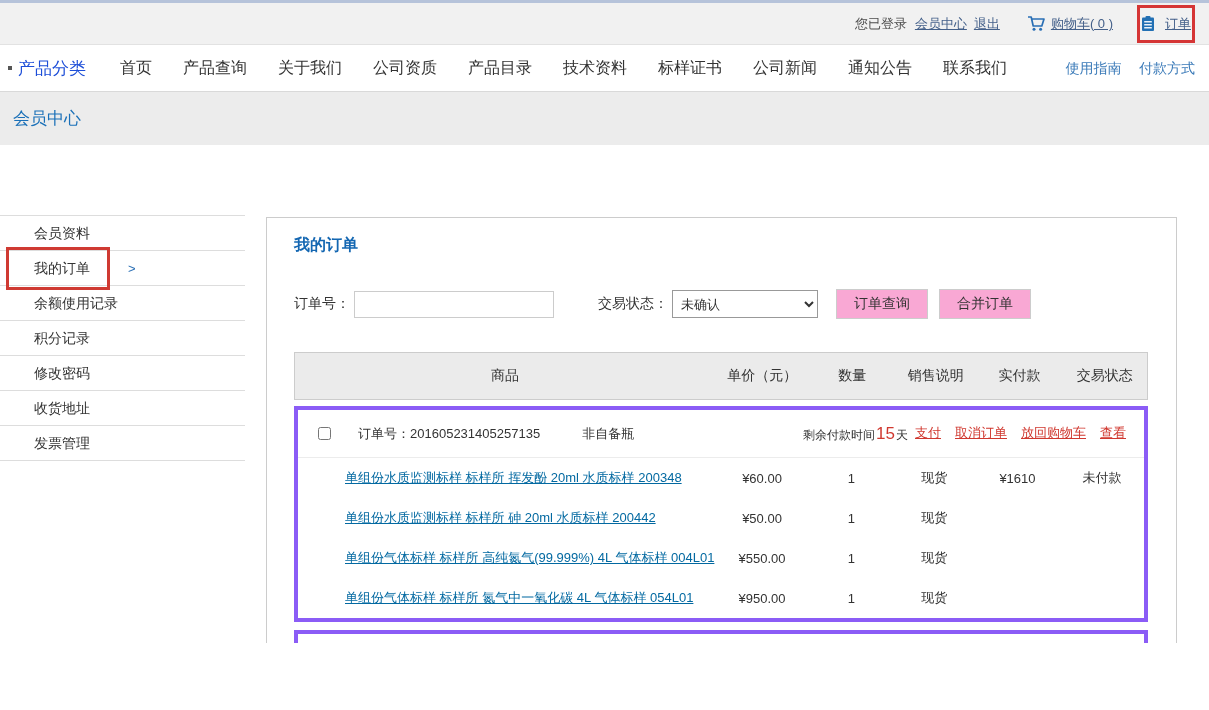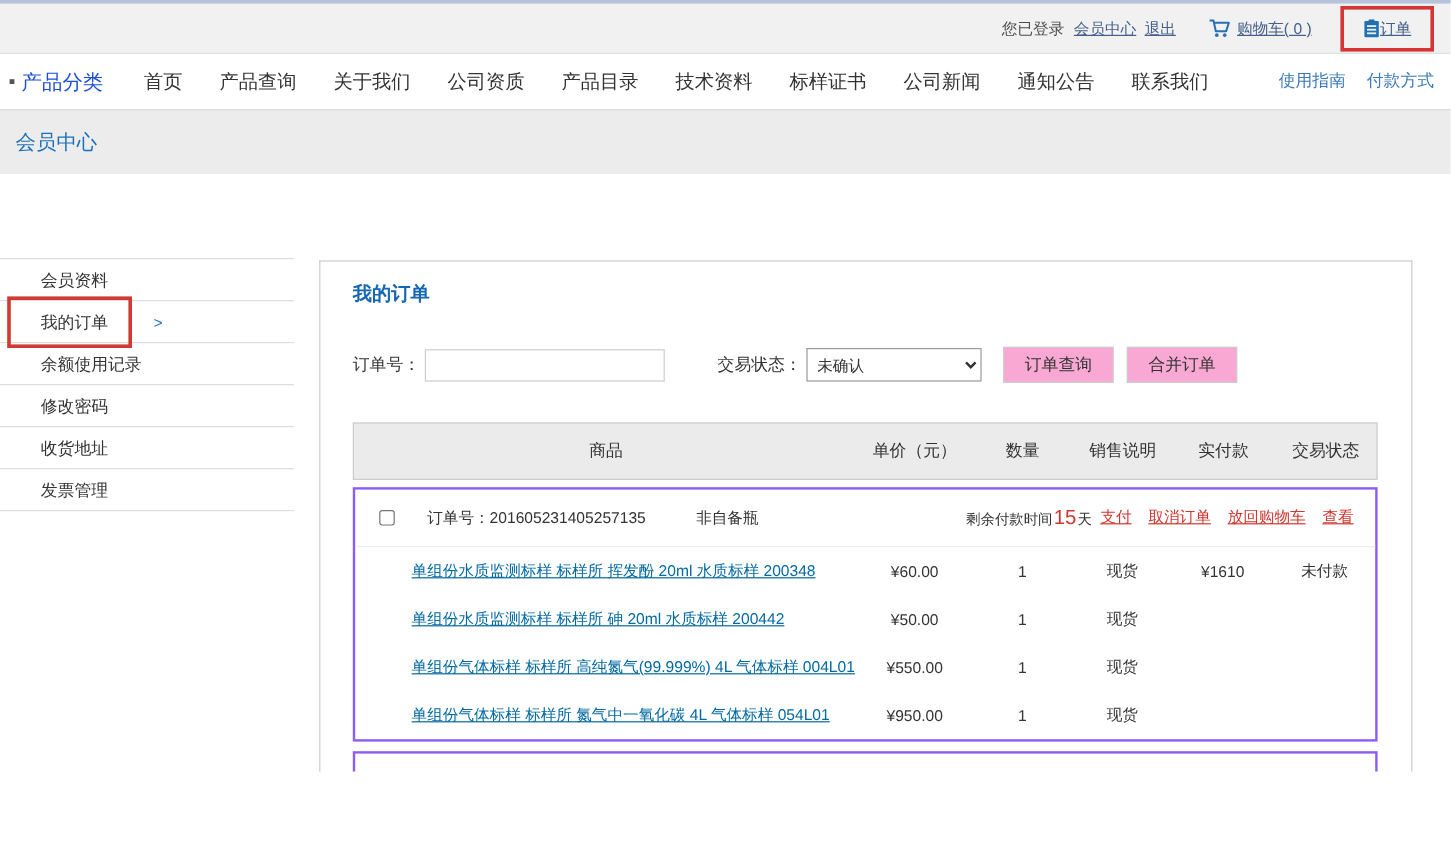--- a/index.html
+++ b/index.html
@@ -6,21 +6,21 @@
   html,body { margin:0; padding:0; }
   body { font-family:"Liberation Sans","DejaVu Sans",sans-serif; background:#fff; color:#333; }
   .page { position:relative; width:1209px; height:710px; overflow:hidden; background:#fff; }
 
   
   .topbar { height:45px; background:#f1f1f1; border-top:3px solid #b6c3da; border-bottom:1px solid #e2e2e2;
             display:flex; align-items:center; justify-content:flex-end; padding-right:14px; font-size:13px; color:#4c4c4c; }
   .topbar a { color:#44608a; text-decoration:underline; cursor:pointer; }
   .topbar .sep-gap { display:inline-block; width:26px; }
   .iconlink { display:inline-flex; align-items:center; gap:5px; }
-  .orders-box { display:inline-flex; align-items:center; gap:0; border:3px solid #d53535; padding:7px 16px; margin-left:24px; background:transparent; }
+  .orders-box { display:inline-flex; align-items:center; gap:10px; border:3px solid #d53535; padding:7px 1px; margin-left:24px; background:transparent; }
 
   
   .header { height:67px; display:flex; align-items:center; padding-left:10px; background:#fff; }
   .logo-svg { display:block; }
   .site-title { font-size:28px; font-weight:bold; color:#1464b0; margin-left:14px; letter-spacing:1px; }
 
   
   .nav { height:46px; display:flex; align-items:center; padding:0 14px 0 8px; background:#fff; }
   .nav-category { display:inline-flex; align-items:center; color:#1d4ed8; font-size:17px; margin-right:34px; cursor:pointer; }
   .nav-category .dot { width:4px; height:4px; background:#555; margin-right:6px; }
@@ -51,21 +51,21 @@
   .status-select { width:146px; height:28px; border:1px solid #999; background:#fff; font-size:13px; color:#333;
                    margin-left:4px; padding-left:4px; font-family:inherit; }
   .btn { width:92px; height:30px; background:#f9a8d4; border:1px solid #ccc; font-size:14px; color:#333;
          font-family:inherit; cursor:pointer; }
   .btn-query { margin-left:18px; }
   .btn-merge { margin-left:11px; }
 
   .thead { margin-top:33px; height:48px; display:grid; grid-template-columns:49.3% 11.1% 10% 9.6% 10.1% 9.9%;
            align-items:center; background:#ebebeb; border:1px solid #ccc; font-size:14px; text-align:center; color:#333; }
 
-  .order-group { border:2px solid #8b5cf6; margin-top:6px; background:#fff; }
+  .order-group { border:4px solid #8b5cf6; margin-top:6px; background:#fff; }
   .order-group + .order-group { margin-top:8px; }
   .order-head { height:48px; display:flex; align-items:center; font-size:13px; color:#333; border-bottom:1px solid #ececec; }
   .order-checkbox { width:13px; height:13px; margin:0 0 0 20px; }
   .order-no { margin-left:27px; }
   .bottle-note { margin-left:42px; }
   .order-actions { margin-left:auto; padding-right:18px; display:flex; align-items:flex-start; gap:14px; }
   .remaining { font-size:12px; color:#333; margin-right:-7px; }
   .remaining .days { color:#d0382f; font-size:17px; font-weight:normal; margin:0 1px; }
   .red-link { color:#d0382f; text-decoration:underline; font-size:13px; cursor:pointer; }
 
@@ -161,20 +161,25 @@
           <span class="side-arrow">&gt;</span>
           <span class="side-hilite"></span>
         </li>
 
         <li class="side-item">
           <span class="side-label">余额使用记录</span>
           
           
         </li>
 
+        <li class="side-item">
+          <span class="side-label">积分记录</span>
+          
+          
+        </li>
 
         <li class="side-item">
           <span class="side-label">修改密码</span>
           
           
         </li>
 
         <li class="side-item">
           <span class="side-label">收货地址</span>
           

